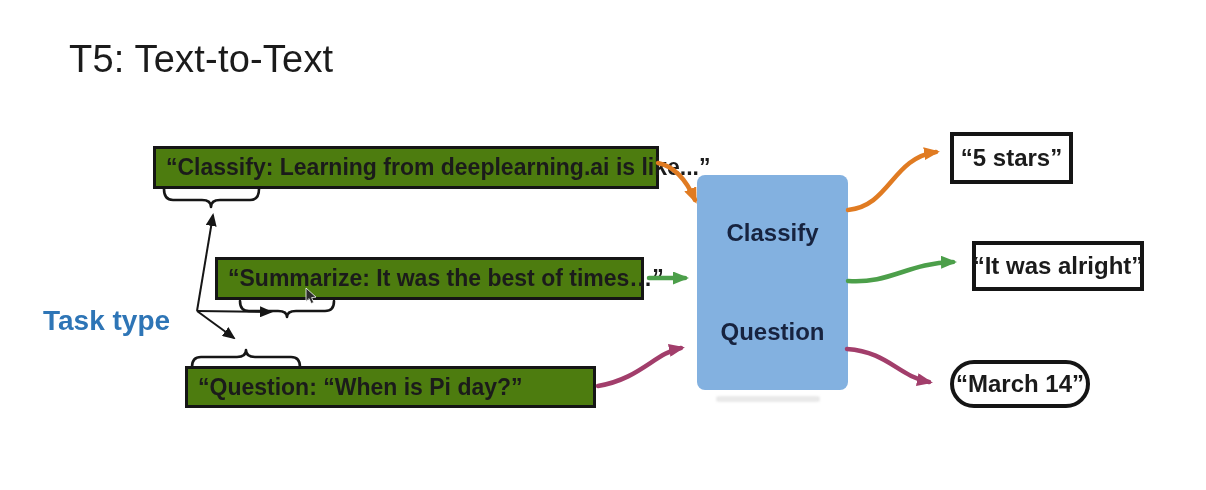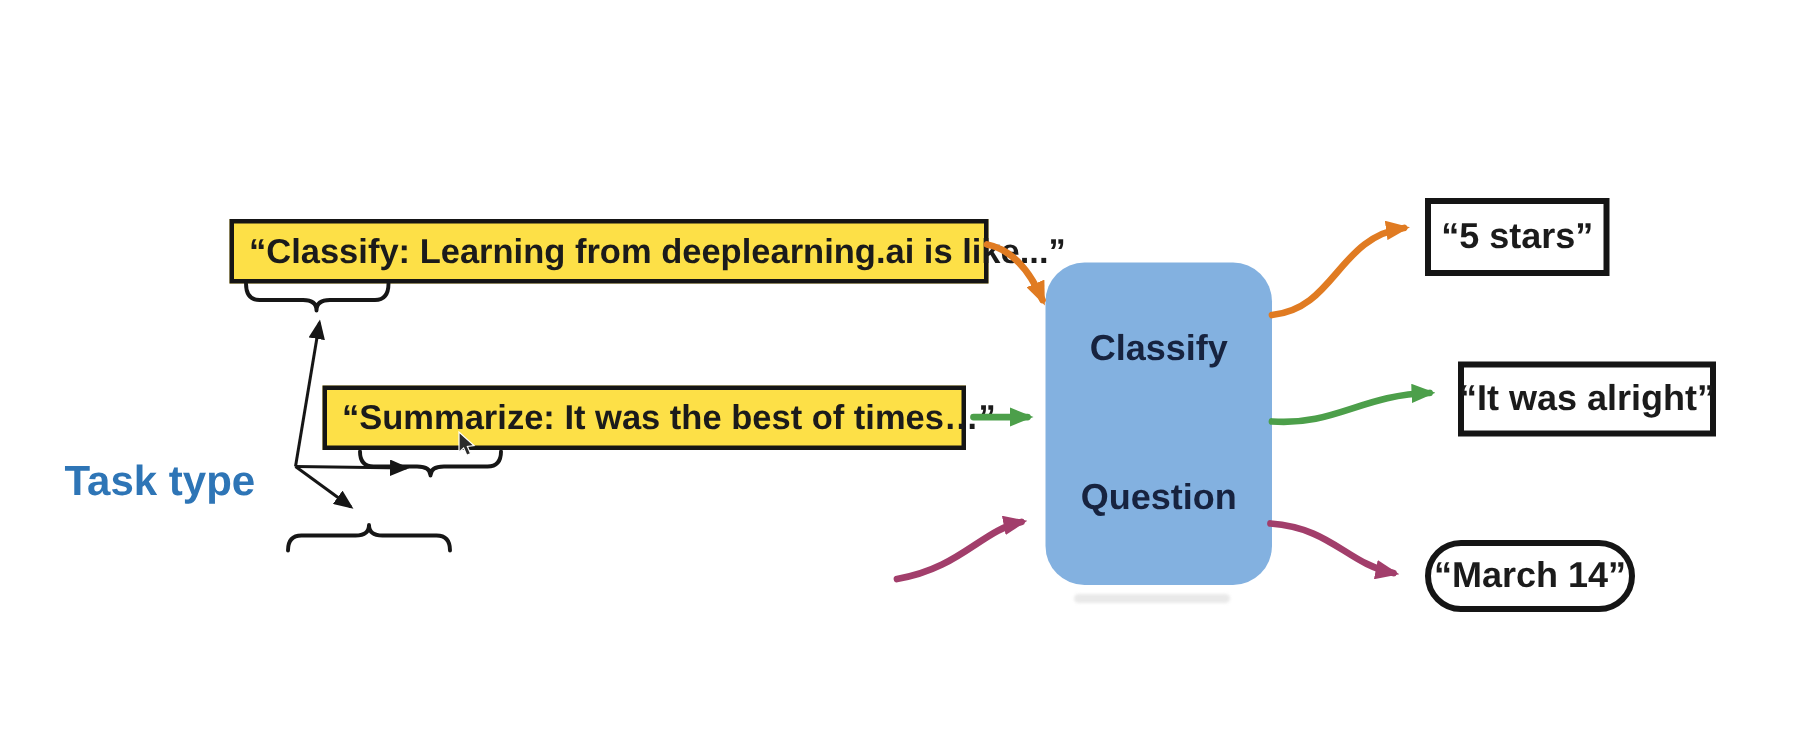--- a/index.html
+++ b/index.html
@@ -10,21 +10,21 @@
     font-family:"Liberation Sans", sans-serif;
     overflow:hidden;
   }
   .title{
     position:absolute;left:69px;top:38px;
     font-size:38px;font-weight:500;color:#1b1b1b;
     letter-spacing:0.2px;
   }
   .inbox{
     position:absolute;
-    background:#fde047;border:3px solid #151515;
+    background:#4d7c0f;border:3px solid #151515;
     display:flex;align-items:center;
     font-size:23px;font-weight:700;color:#1b1b1b;
     padding-left:10px;box-sizing:border-box;
     white-space:nowrap;
   }
   .inbox1{left:153px;top:146px;width:506px;height:43px;}
   .inbox2{left:215px;top:257px;width:429px;height:43px;}
   .inbox3{left:185px;top:366px;width:411px;height:42px;}
   .outbox{
     position:absolute;
@@ -35,49 +35,53 @@
   }
   .outbox1{left:950px;top:132px;width:123px;height:52px;}
   .outbox2{left:972px;top:241px;width:172px;height:50px;text-align:center;}
   .outbox3{left:950px;top:360px;width:140px;height:48px;border-radius:24px;}
   .tasktype{
     position:absolute;left:43px;top:305px;
     font-size:28px;font-weight:600;
   }
   .modelbox{
     position:absolute;left:697px;top:175px;width:151px;height:215px;
-    border-radius:26px;
+    border-radius:8px;
     display:flex;flex-direction:column;justify-content:space-around;
     align-items:center;padding:8px 15px;box-sizing:border-box;
   }
   .modelbox .tlabel{
     font-size:24px;font-weight:700;color:#17233F;
   }
   .model-shadow{
     position:absolute;left:716px;top:396px;width:104px;height:6px;
     background:#e9e9e9;border-radius:3px;filter:blur(1px);
   }
   svg.overlay{
     position:absolute;left:0;top:0;
     pointer-events:none;
   }
 </style>
 </head>
 <body>
 
 <div class="stage">
 
+  <div class="title">T5: Text-to-Text</div>
 
   <div class="tasktype" style="color: rgb(46, 117, 182);">Task type</div>
 
   <div class="inbox inbox1">
     <span>“Classify: Learning from deeplearning.ai is like...”</span>
   </div>
   <div class="inbox inbox2">
     <span>“Summarize: It was the best of times…”</span>
+  </div>
+  <div class="inbox inbox3">
+    <span>“Question: “When is Pi day?”</span>
   </div>
 
   <div class="model-shadow"></div>
   <div class="modelbox" style="background-color: rgb(131, 177, 224);">
     <div class="tlabel">Classify</div>
     <div class="tlabel">Question</div>
   </div>
 
   <div class="outbox outbox1">
     <span>“5 stars”</span>

